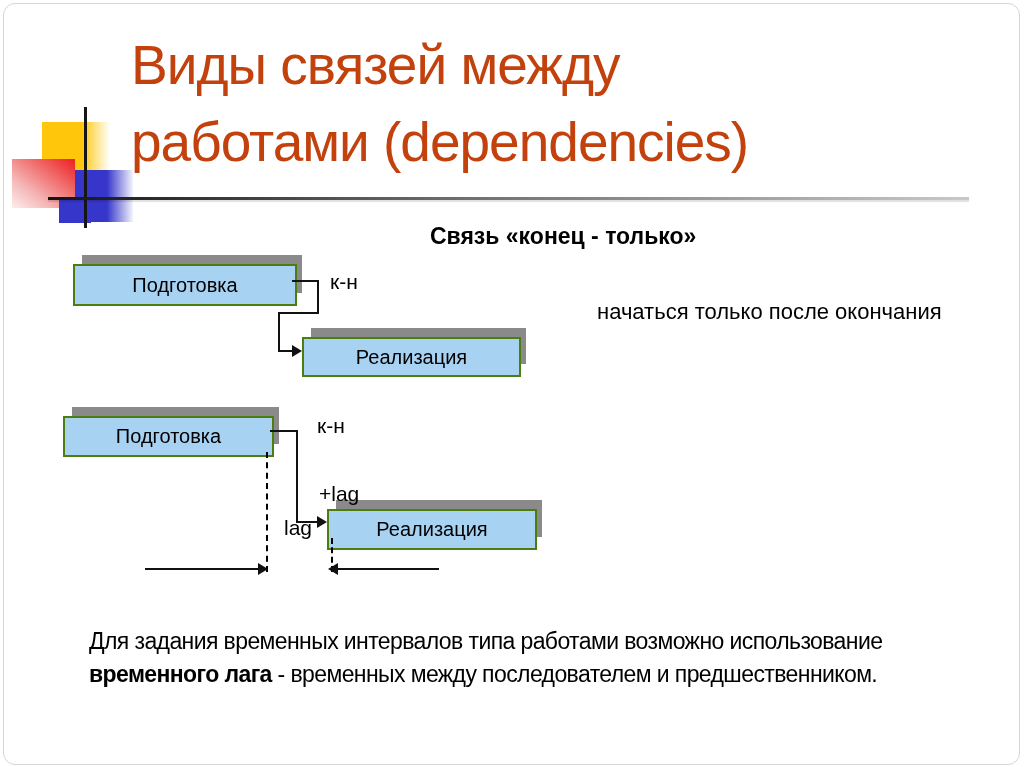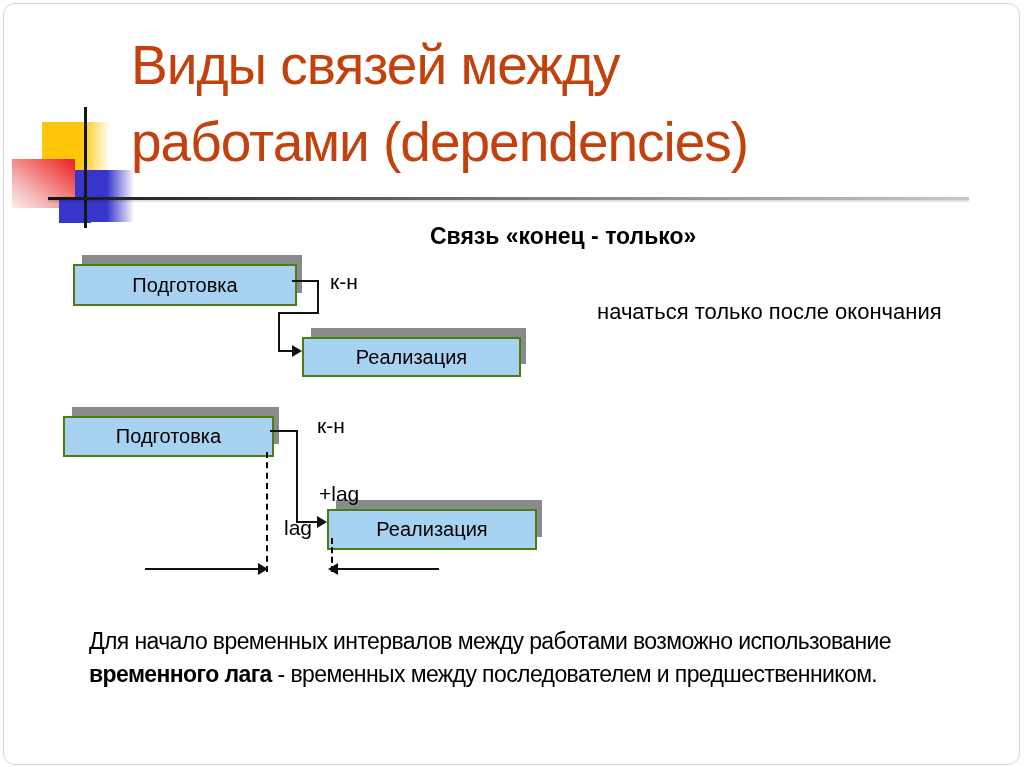--- a/index.html
+++ b/index.html
@@ -132,16 +132,16 @@
   <div class="ln mlf"></div>
   <div class="arr arr-right a3"></div>
   <div class="arr arr-left a4"></div>
   <div class="ln mrt"></div>
 
   <div class="descr">
     <div>начаться только после окончания</div>
   </div>
 
   <div class="footer">
-    <div>Для начало временных интервалов между работами возможно использование</div>
+    <div>Для задания временных интервалов типа работами возможно использование</div>
     <div><b>временного лага</b><span> - временных между последователем и предшественником.</span></div>
   </div>
 </div>
 
 </body></html>

